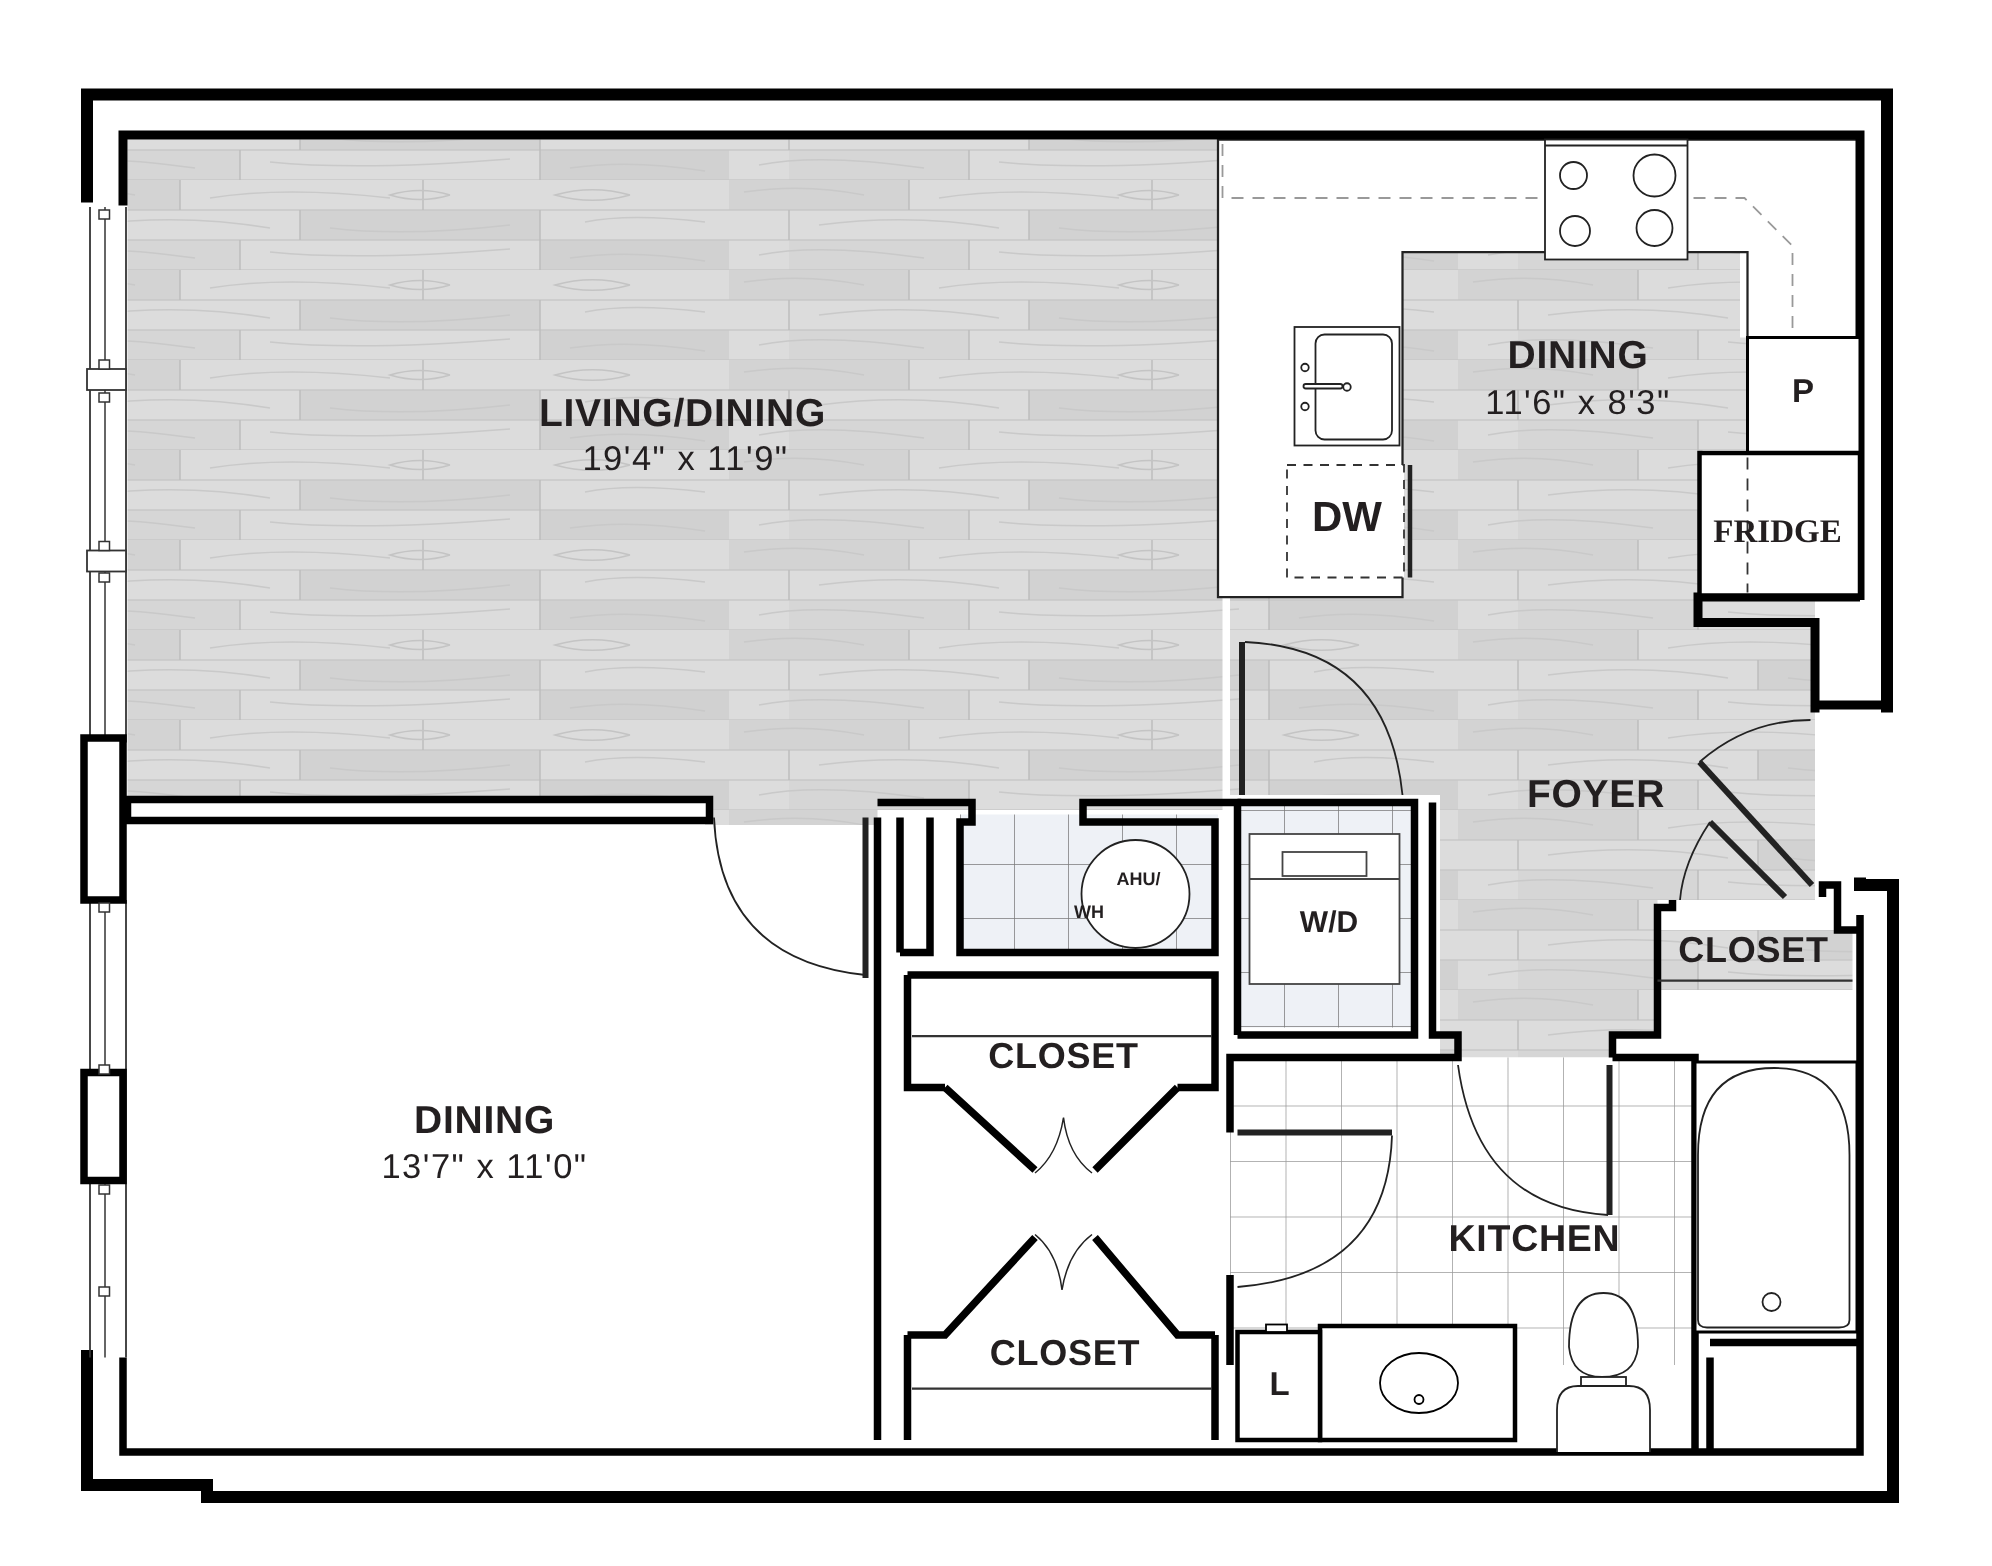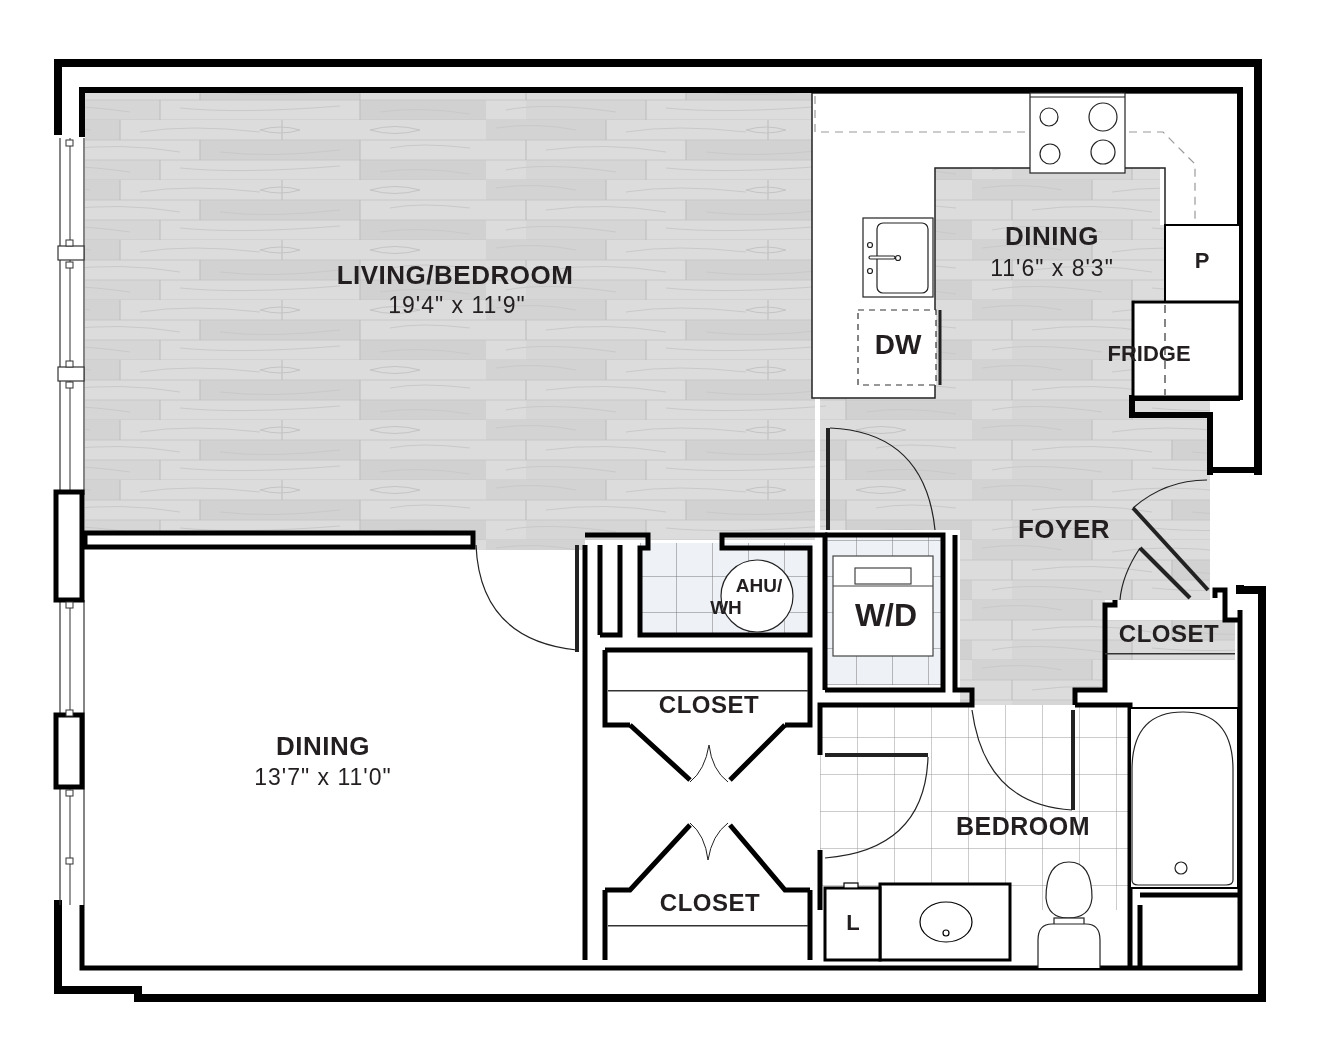--- a/index.html
+++ b/index.html
@@ -2,21 +2,21 @@
 <html><head>
 <meta charset="utf-8">
 <style>
   html, body { margin: 0; padding: 0; background: #ffffff; }
   body { width: 1328px; height: 1044px; position: relative; overflow: hidden; font-family: "Liberation Sans", "DejaVu Sans", sans-serif; }
   #plan { position: absolute; left: 0; top: 0; width: 1328px; height: 1044px; }
   .lbl { position: absolute; color: #231f20; text-align: center; white-space: nowrap; transform: translateX(-50%); }
   .room-name { font-weight: bold; font-size: 26px; letter-spacing: 0.5px; line-height: 28px; }
   .room-dim { font-size: 23px; letter-spacing: 1px; line-height: 28px; }
   .fixture { font-weight: bold; font-size: 22px; line-height: 24px; }
-  .small { font-weight: bold; font-size: 19px; line-height: 20px; }
+  .small { font-weight: bold; font-size: 12px; line-height: 20px; }
 </style>
 </head>
 <body>
 
 <svg id="plan" viewBox="0 0 1328 1044" xmlns="http://www.w3.org/2000/svg">
   <defs>
     <pattern id="wood" patternUnits="userSpaceOnUse" width="486" height="60">
       <rect width="486" height="60" fill="#dcdcdc"></rect>
       <rect x="0" y="0" width="120" height="20" fill="#d3d3d3"></rect>
       <rect x="200" y="20" width="160" height="20" fill="#d2d2d2"></rect>
@@ -175,34 +175,34 @@
     <rect x="880" y="884" width="130" height="76" stroke-width="3"></rect>
     <ellipse cx="946" cy="922" rx="26" ry="20" stroke-width="1.2"></ellipse>
     <circle cx="946" cy="933" r="3" stroke-width="1.2"></circle>
   </g>
   <g fill="#fff" stroke="#000">
     <rect x="825" y="888" width="55" height="72" stroke-width="3"></rect>
     <rect x="844" y="883" width="14" height="5" stroke-width="1.2"></rect>
   </g>
 </svg>
 
-<div class="lbl room-name" style="left:455px; top:261px;">LIVING/BEDROOM</div>
+<div class="lbl room-name" style="left:455px; top:261px;">LIVING/DINING</div>
 <div class="lbl room-dim" style="left:457px; top:291px;">19'4" x 11'9"</div>
 
 <div class="lbl room-name" style="left:1052px; top:222px;">DINING</div>
 <div class="lbl room-dim" style="left:1052px; top:254px;">11'6" x 8'3"</div>
 
 <div class="lbl room-name" style="left:323px; top:732px;">DINING</div>
 <div class="lbl room-dim" style="left:323px; top:763px;">13'7" x 11'0"</div>
 
 <div class="lbl room-name" style="left:1064px; top:515px; font-size:26px;">FOYER</div>
-<div class="lbl room-name" style="left:1023px; top:812px; font-size:25px;">BEDROOM</div>
+<div class="lbl room-name" style="left:1023px; top:812px; font-size:25px;">KITCHEN</div>
 <div class="lbl room-name" style="left:1169px; top:620px; font-size:24px;">CLOSET</div>
 <div class="lbl room-name" style="left:709px; top:691px; font-size:24px;">CLOSET</div>
 <div class="lbl room-name" style="left:710px; top:889px; font-size:24px;">CLOSET</div>
 
 <div class="lbl fixture" style="left:898px; top:333px; font-size:28px;">DW</div>
 <div class="lbl fixture" style="left:1202px; top:249px;">P</div>
-<div class="lbl fixture" style="left:1149px; top:342px;">FRIDGE</div>
-<div class="lbl fixture" style="left:886px; top:603px; font-size:32px;">W/D</div>
+<div class="lbl fixture" style="left:1185px; top:342px;font-family:Liberation Serif, serif;">FRIDGE</div>
+<div class="lbl fixture" style="left:886px; top:603px; font-size:20px;">W/D</div>
 <div class="lbl small" style="left:759px; top:576px;">AHU/</div>
 <div class="lbl small" style="left:726px; top:598px;">WH</div>
 <div class="lbl fixture" style="left:853px; top:911px;">L</div>
 
 </body></html>

